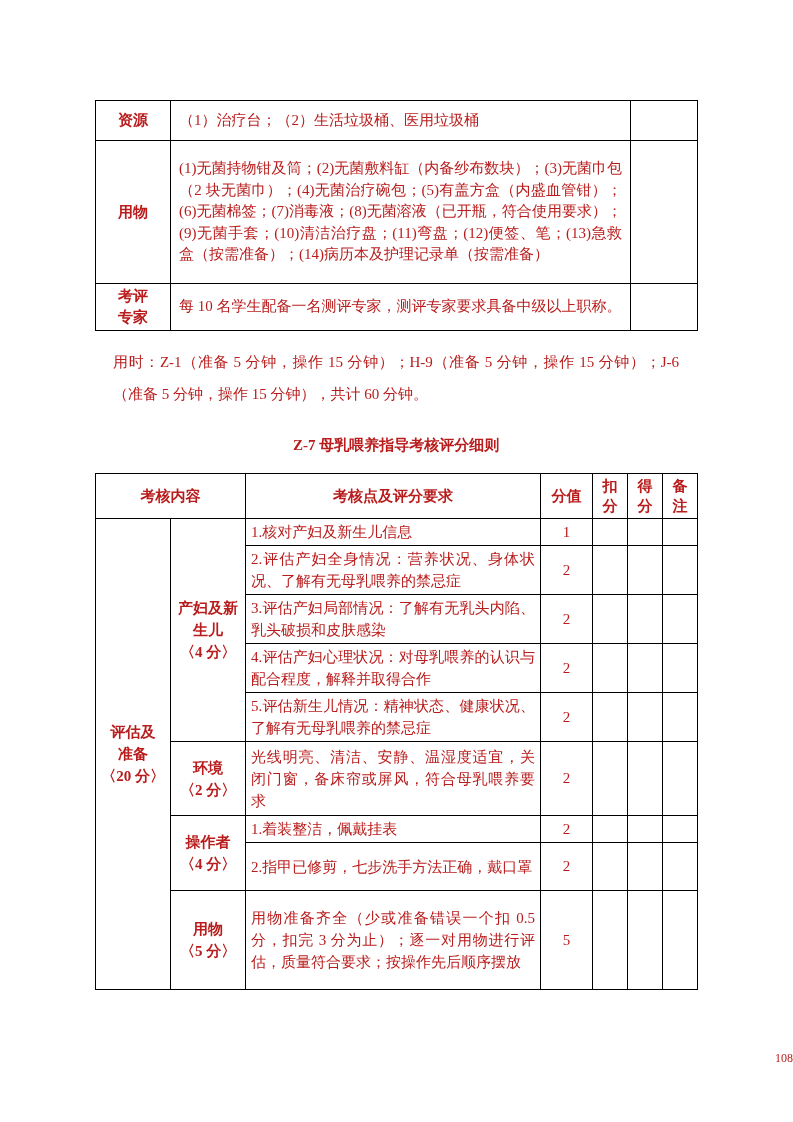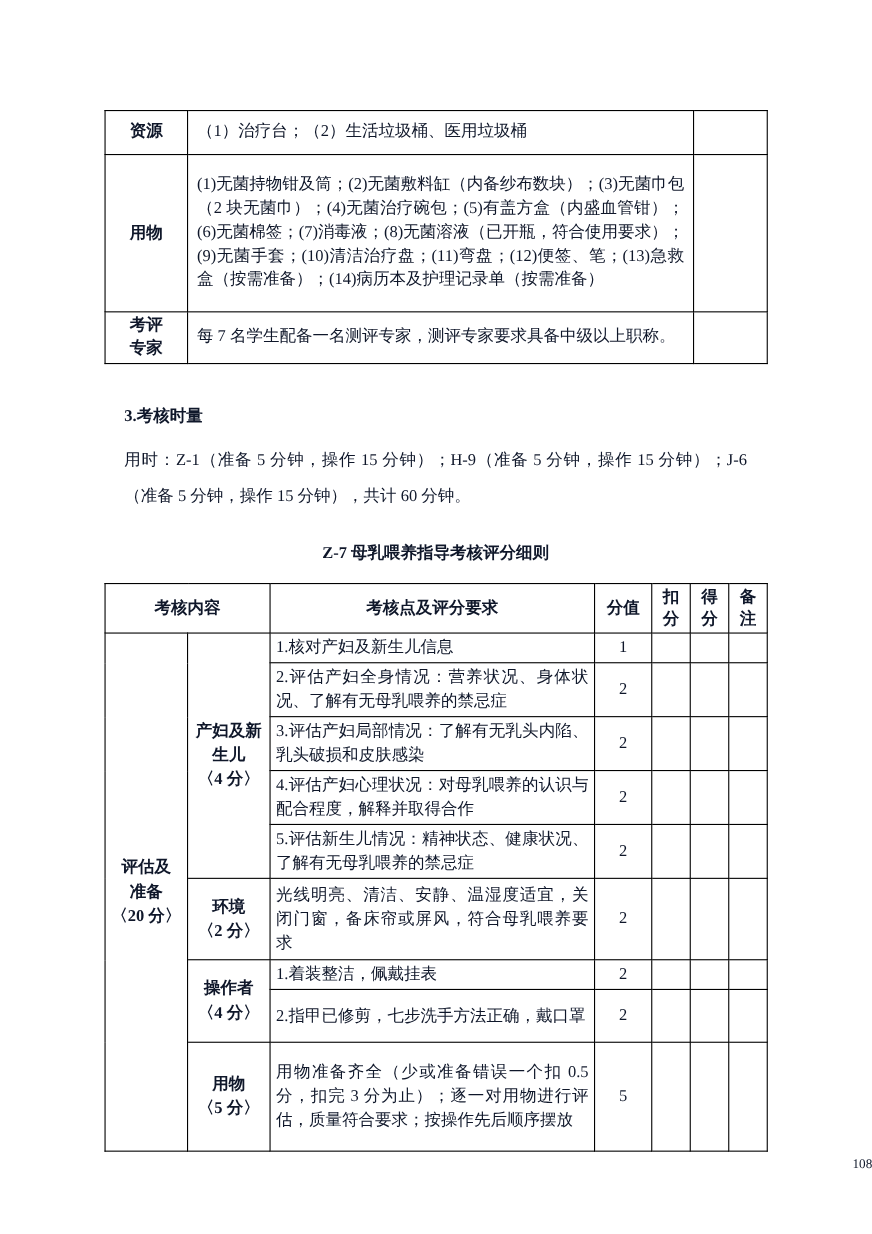--- a/index.html
+++ b/index.html
@@ -3,21 +3,21 @@
 <meta charset="utf-8">
 <style>
   * { margin: 0; padding: 0; box-sizing: border-box; }
   html, body { background: #ffffff; }
   .page {
     position: relative;
     width: 793px;
     height: 1122px;
     margin: 0 auto;
     background: #ffffff;
-    color: #0f172a;
+    color: #b91c1c;
     font-family: "Liberation Serif", "DejaVu Serif", serif;
     font-size: 15px;
     overflow: hidden;
   }
   .content { padding: 100px 96px 0 95px; }
 
   table { border-collapse: collapse; table-layout: fixed; width: 602px; }
   td, th { border: 1px solid #000; vertical-align: middle; }
   .pre { white-space: pre-line; }
 
@@ -85,27 +85,26 @@
         <td class="end-cell"></td>
       </tr>
       <tr class="row-supplies">
         <td class="label-cell pre">用物</td>
         <td class="content-cell">(1)无菌持物钳及筒；(2)无菌敷料缸（内备纱布数块）；(3)无菌巾包（2 块无菌巾）；(4)无菌治疗碗包；(5)有盖方盒（内盛血管钳）；(6)无菌棉签；(7)消毒液；(8)无菌溶液（已开瓶，符合使用要求）；(9)无菌手套；(10)清洁治疗盘；(11)弯盘；(12)便签、笔；(13)急救盒（按需准备）；(14)病历本及护理记录单（按需准备）</td>
         <td class="end-cell"></td>
       </tr>
       <tr class="row-examiner">
         <td class="label-cell pre">考评
 专家</td>
-        <td class="content-cell">每 7 名学生配备一名测评专家，测评专家要求具备中级以上职称。</td>
+        <td class="content-cell">每 10 名学生配备一名测评专家，测评专家要求具备中级以上职称。</td>
         <td class="end-cell"></td>
       </tr>
     </tbody>
       </table>
 
-    <div class="h-section">3.考核时量</div>
     <p class="para">用时：Z-1（准备 5 分钟，操作 15 分钟）；H-9（准备 5 分钟，操作 15 分钟）；J-6（准备 5 分钟，操作 15 分钟），共计 60 分钟。</p>
 
     <div class="table-title">Z-7 母乳喂养指导考核评分细则</div>
 
     <table class="score-table">
       <colgroup>
         <col class="col-a">
           <col class="col-b">
           <col class="col-c">
         <col class="col-d">

